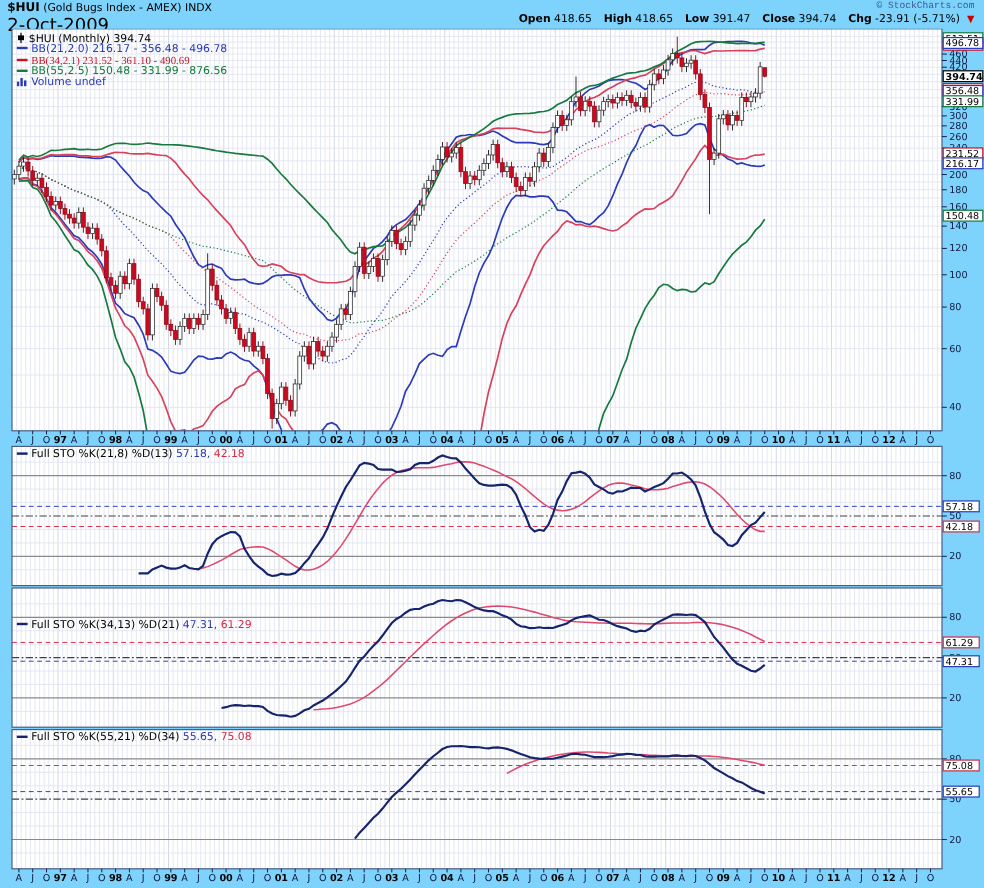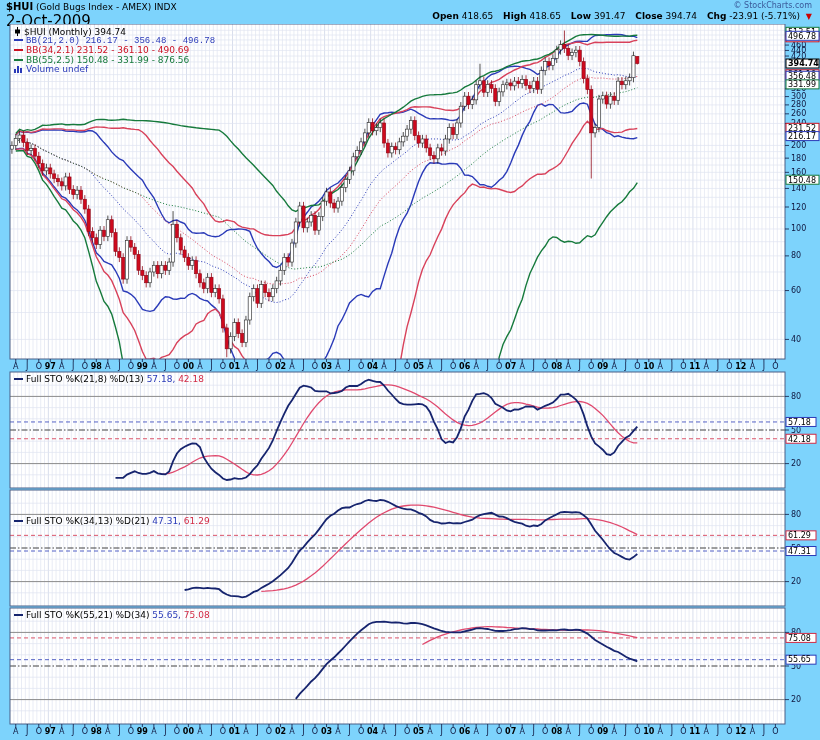--- a/index.html
+++ b/index.html
@@ -1,28 +1,28 @@
 <!DOCTYPE html>
 <html><head>
 <meta charset="utf-8">
 <style>
   html,body{margin:0;padding:0;background:#a9c3e4;font-family:"DejaVu Sans",sans-serif;}
   .stage{position:relative;width:820px;height:740px;background:#7dd3fc;overflow:hidden;}
   .title{position:absolute;top:1px;left:6px;font-size:9px;color:#000;white-space:nowrap;}
   .title b{font-size:10px;}
   .date{position:absolute;top:12px;left:6px;font-size:15px;color:#000;}
-  .copy{position:absolute;top:1px;right:8px;font-size:8px;color:#3a5a9a;}
+  .copy{position:absolute;top:1px;right:8px;font-size:8px;color:#3a5a9a;font-family:Liberation Mono, monospace;}
   .quote{position:absolute;top:11px;right:8px;font-size:9px;color:#000;white-space:nowrap;}
   .quote .ql{font-weight:bold;margin-left:7px;}
   .quote .ql:first-child{margin-left:0;}
   .dn{color:#cc0000;font-size:8px;margin-left:3px;}
   .mleg{position:absolute;left:14px;top:27px;font-size:9px;line-height:9.5px;white-space:nowrap;}
   .lrow{height:9.5px;}
   .sw{display:inline-block;width:9px;height:2px;margin-right:3px;vertical-align:2px;}
-  .b21{color:#2a3ab8;font-family:Liberation Mono, monospace;}.b34{color:#cc1122;}.b55{color:#167a3c;}.vol{color:#2a3ab8;}
+  .b21{color:#2a3ab8;}.b34{color:#cc1122;font-family:Liberation Serif, serif;}.b55{color:#167a3c;}.vol{color:#2a3ab8;}
   .cico,.vico{margin-right:3px;vertical-align:-1px;}
   .pleg{position:absolute;left:14px;font-size:9px;white-space:nowrap;color:#000;}
   .pl1{top:374px;}.pl2{top:516px;}.pl3{top:610px;}
   .kv{color:#2a3ab8;text-align:center;}.dv{color:#d22b45;}
   #chart-svg{position:absolute;top:24px;left:0;}
   #chart-svg text{font-family:"DejaVu Sans",sans-serif;}
 </style>
 </head>
 <body>
 

